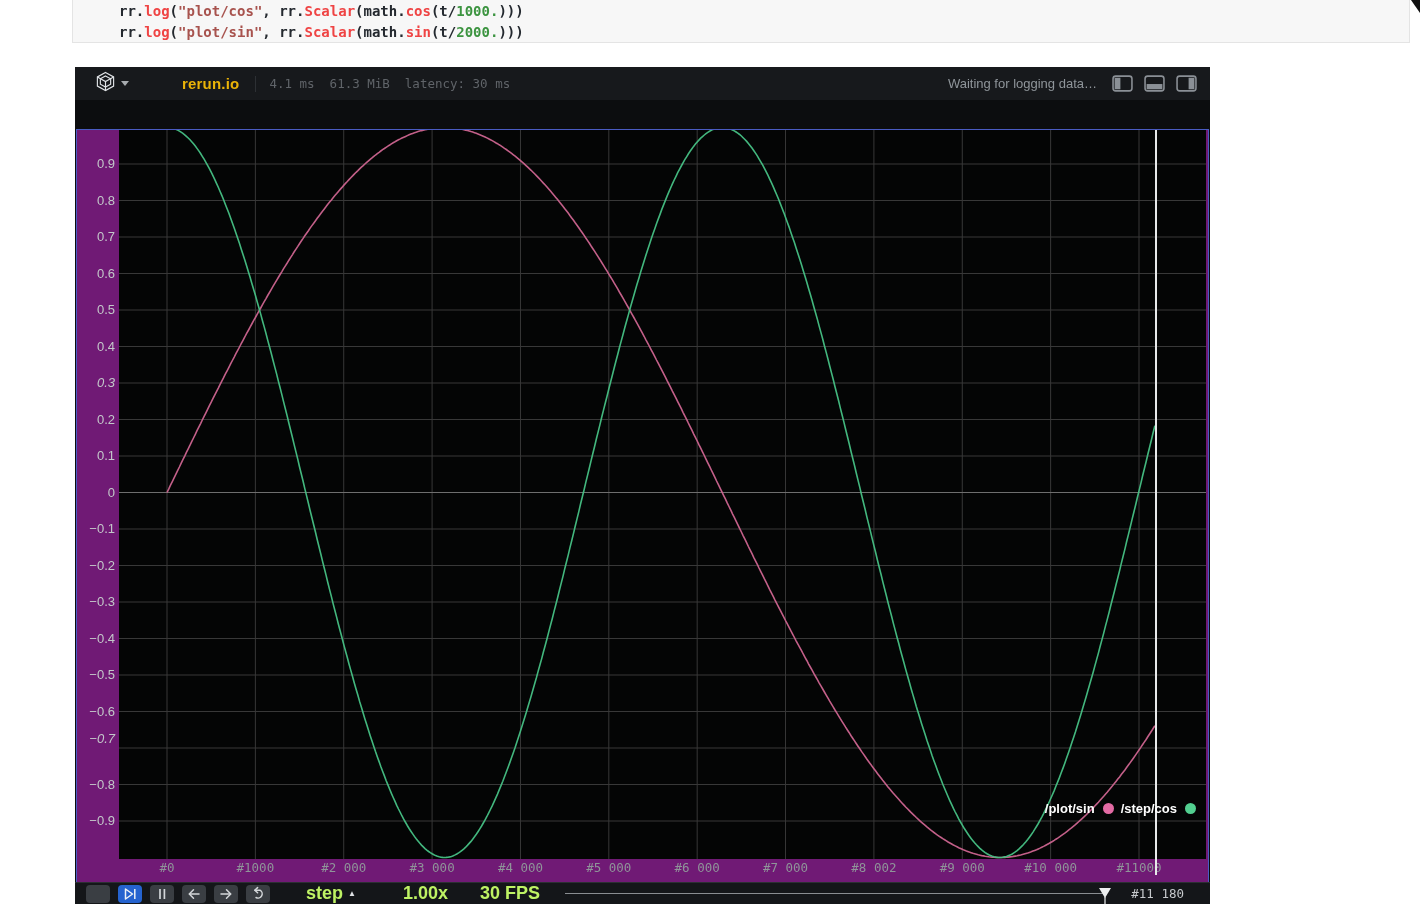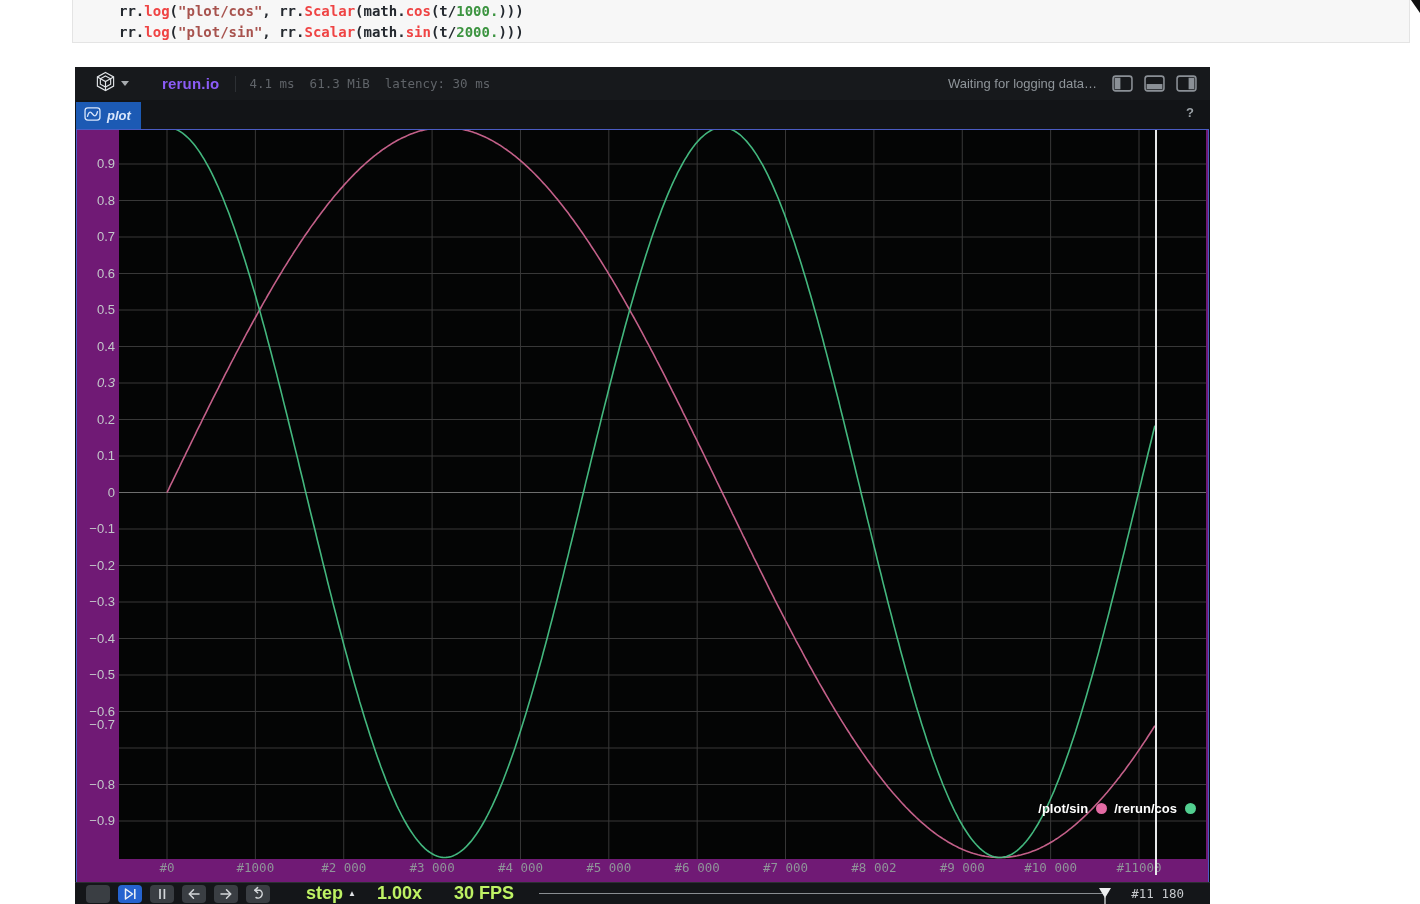--- a/index.html
+++ b/index.html
@@ -22,21 +22,21 @@
   
   .viewer { position:absolute; left:75px; top:67px; width:1135px; height:837px;
             background:#0c0d0f; overflow:hidden; }
 
   
   .vheader { position:absolute; left:0; top:0; width:100%; height:33px;
              background:#17191c; display:flex; align-items:center; }
   .logo-btn { display:flex; align-items:center; margin-left:20px; cursor:pointer; }
   .caret { width:0; height:0; border-left:4px solid transparent; border-right:4px solid transparent;
            border-top:5px solid #a7abaf; margin-left:5px; }
-  .app-title { color:#8b5cf6; font-weight:bold; font-size:15px; margin-left:33px; letter-spacing:.2px; }
+  .app-title { color:#eab308; font-weight:bold; font-size:15px; margin-left:53px; letter-spacing:.2px; }
   .hdr-divider { width:1px; height:16px; background:#2d3034; margin:0 13px 0 16px; }
   .stats { display:flex; gap:15px; font-family:"DejaVu Sans Mono", monospace;
            font-size:12.5px; color:#5e6putText266; color:#5f6368; }
   .stats span { color:#606469; }
   .spacer { flex:1; }
   .status-text { color:#8f959a; font-size:13px; margin-right:15px; }
   .panel-toggles { display:flex; gap:11px; margin-right:13px; }
   .panel-toggles svg { display:block; cursor:pointer; }
 
   
@@ -70,21 +70,21 @@
              background:#141619; border-top:1px solid #2c2f33;
              display:flex; align-items:center; }
   .pb-btn { width:24px; height:18px; border-radius:4px; background:#3a3e43;
             display:flex; align-items:center; justify-content:center;
             margin-left:8px; cursor:pointer; flex:none; }
   .pb-btn.first { margin-left:11px; }
   .pb-btn.active { background:#2563cf; }
   .pb-text { color:#bef264; font-size:18px; font-weight:bold; }
   .pb-step { margin-left:36px; display:flex; align-items:center; gap:5px; cursor:pointer; }
   .pb-arrow { color:#dfe2e5; font-size:8px; }
-  .pb-speed { margin-left:21px; cursor:pointer; }
+  .pb-speed { margin-left:47px; cursor:pointer; }
   .pb-fps { margin-left:32px; cursor:pointer; }
   .timeline-line { height:1px; background:#898d91; flex:1; margin-left:25px; }
   .timeline-marker { flex:none; margin-left:-8px; margin-top:14px; cursor:ew-resize; }
   .pb-time { font-family:"DejaVu Sans Mono", monospace; font-size:12.5px; color:#c6c9cc;
              margin-left:18px; margin-right:26px; flex:none; }
 </style>
 </head>
 <body>
 
 <div class="page">
@@ -133,32 +133,20 @@
         </span>
         <span>
           <svg width="21" height="17" viewBox="0 0 20 16" fill="none" stroke="#8b9096" stroke-width="1.5">
             <rect x="1" y="1" width="18" height="14" rx="2.5"></rect>
             <rect x="12" y="2.5" width="5.5" height="11" fill="#8b9096" stroke="none"></rect>
           </svg>
         </span>
       </span>
     </div>
 
-    <div class="tabbar">
-      <div class="tab">
-        <span>
-          <svg width="17" height="14" viewBox="0 0 18 15" fill="none" stroke="#d9e6fb" stroke-width="1.4">
-            <rect x="1" y="1" width="16" height="13" rx="3"></rect>
-            <path d="M3.5,10.5 C5,4.5 6.8,4.5 9,7.5 C11.2,10.5 13,10.5 14.5,4.5"></path>
-          </svg>
-        </span>
-        <span class="tab-label">plot</span>
-      </div>
-      <span class="help-btn">?</span>
-    </div>
 
     <div class="panel">
       <div class="plot-area">
         <svg id="plot-svg" width="1087" height="729" viewBox="0 0 1087 729">
             <line x1="48" y1="0" x2="48" y2="729" stroke="#383838" stroke-width="1"></line>
             <line x1="136.36363636363637" y1="0" x2="136.36363636363637" y2="729" stroke="#383838" stroke-width="1"></line>
             <line x1="224.72727272727272" y1="0" x2="224.72727272727272" y2="729" stroke="#383838" stroke-width="1"></line>
             <line x1="313.09090909090907" y1="0" x2="313.09090909090907" y2="729" stroke="#383838" stroke-width="1"></line>
             <line x1="401.45454545454544" y1="0" x2="401.45454545454544" y2="729" stroke="#383838" stroke-width="1"></line>
             <line x1="489.8181818181818" y1="0" x2="489.8181818181818" y2="729" stroke="#383838" stroke-width="1"></line>
@@ -201,21 +189,21 @@
           <div class="ytick" style="top: 245px; font-style: italic;">0.3</div>
           <div class="ytick" style="top: 281.5px;">0.2</div>
           <div class="ytick" style="top: 318px;">0.1</div>
           <div class="ytick" style="top: 354.5px;">0</div>
           <div class="ytick" style="top: 391px;">−0.1</div>
           <div class="ytick" style="top: 427.5px;">−0.2</div>
           <div class="ytick" style="top: 464px;">−0.3</div>
           <div class="ytick" style="top: 500.5px;">−0.4</div>
           <div class="ytick" style="top: 537px;">−0.5</div>
           <div class="ytick" style="top: 573.5px;">−0.6</div>
-          <div class="ytick" style="top: 587px;">−0.7</div>
+          <div class="ytick" style="top: 601px; font-style: italic;">−0.7</div>
           <div class="ytick" style="top: 646.5px;">−0.8</div>
           <div class="ytick" style="top: 683px;">−0.9</div>
         </div>
       <div id="x-ticks">
           <div class="xtick" style="left: 90px;">#0</div>
           <div class="xtick" style="left: 178.364px;">#1000</div>
           <div class="xtick" style="left: 266.727px;">#2 000</div>
           <div class="xtick" style="left: 355.091px;">#3 000</div>
           <div class="xtick" style="left: 443.455px;">#4 000</div>
           <div class="xtick" style="left: 531.818px;">#5 000</div>
@@ -226,21 +214,21 @@
           <div class="xtick" style="left: 973.636px;">#10 000</div>
           <div class="xtick" style="left: 1062px;">#11000</div>
         </div>
       <div class="time-cursor"></div>
       <div class="legend" id="legend">
           <div class="legend-row">
             <span class="legend-label">/plot/sin</span>
             <span class="legend-dot" style="background: rgb(227, 107, 164);"></span>
           </div>
           <div class="legend-row">
-            <span class="legend-label">/rerun/cos</span>
+            <span class="legend-label">/step/cos</span>
             <span class="legend-dot" style="background: rgb(82, 207, 144);"></span>
           </div>
         </div>
     </div>
 
     <div class="playbar">
       <div class="pb-btn first">
         <svg width="18" height="18" viewBox="0 0 18 18" fill="none" stroke="#d3d6d9" stroke-width="1.5" stroke-linejoin="round">
           </svg>
           <span></span>

